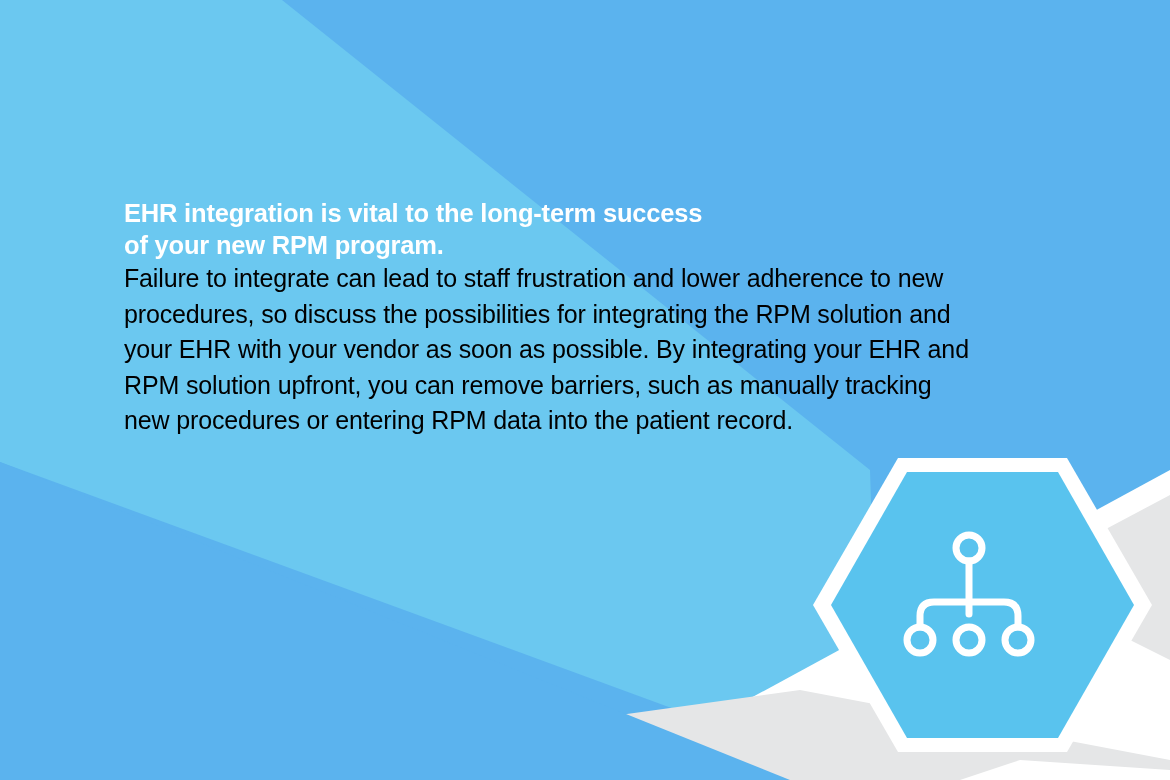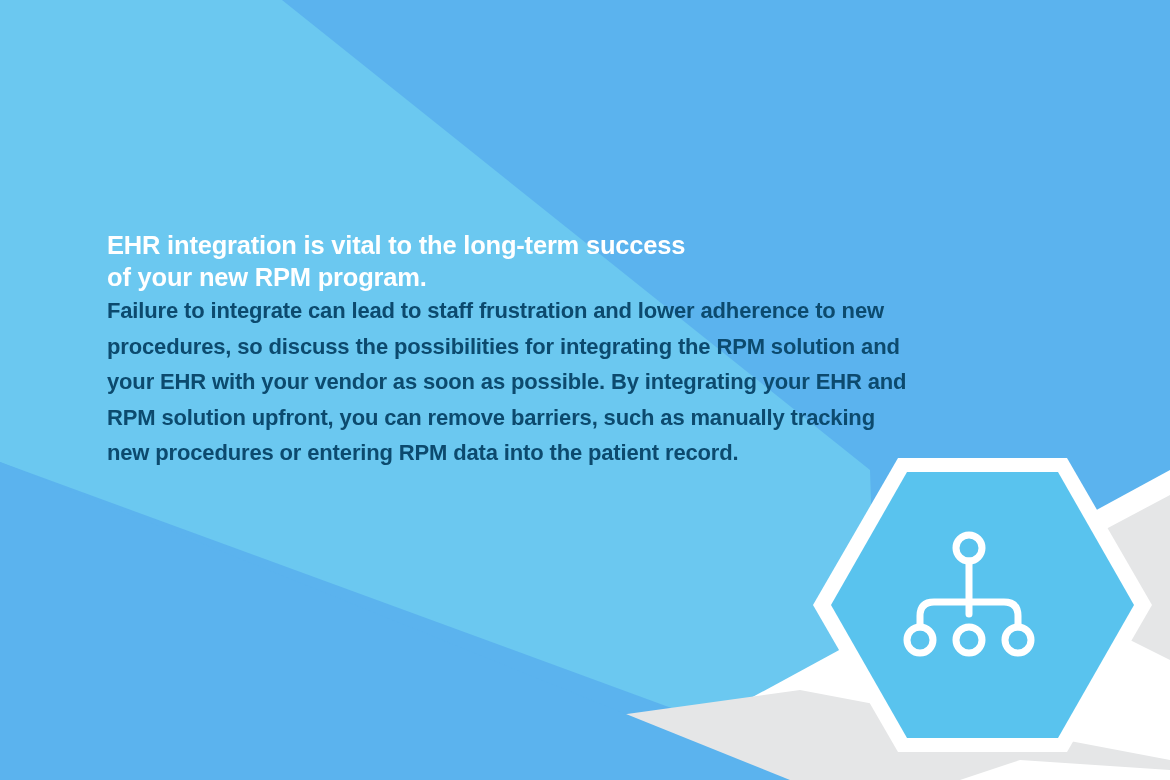--- a/index.html
+++ b/index.html
@@ -18,39 +18,38 @@
   }
   #bg-layer {
     position: absolute;
     inset: 0;
     width: 1170px;
     height: 780px;
     display: block;
   }
   .text-block {
     position: absolute;
-    left: 107px;
+    left: 124px;
     top: 197px;
     width: 940px;
-    margin-top: 32px;
   }
   .headline {
     margin: 0;
     color: #ffffff;
     font-size: 25.5px;
     font-weight: bold;
     line-height: 32px;
     letter-spacing: -0.2px;
     white-space: pre-line;
   }
   .body-copy {
     margin: 0;
-    color: #0c4a6e;
-    font-size: 22px;
-    font-weight: bold;
+    color: #000000;
+    font-size: 25px;
+    font-weight: normal;
     line-height: 35.5px;
     letter-spacing: -0.15px;
     white-space: pre-line;
   }
   #hex-badge {
     position: absolute;
     left: 795px;
     top: 445px;
     width: 375px;
     height: 335px;

